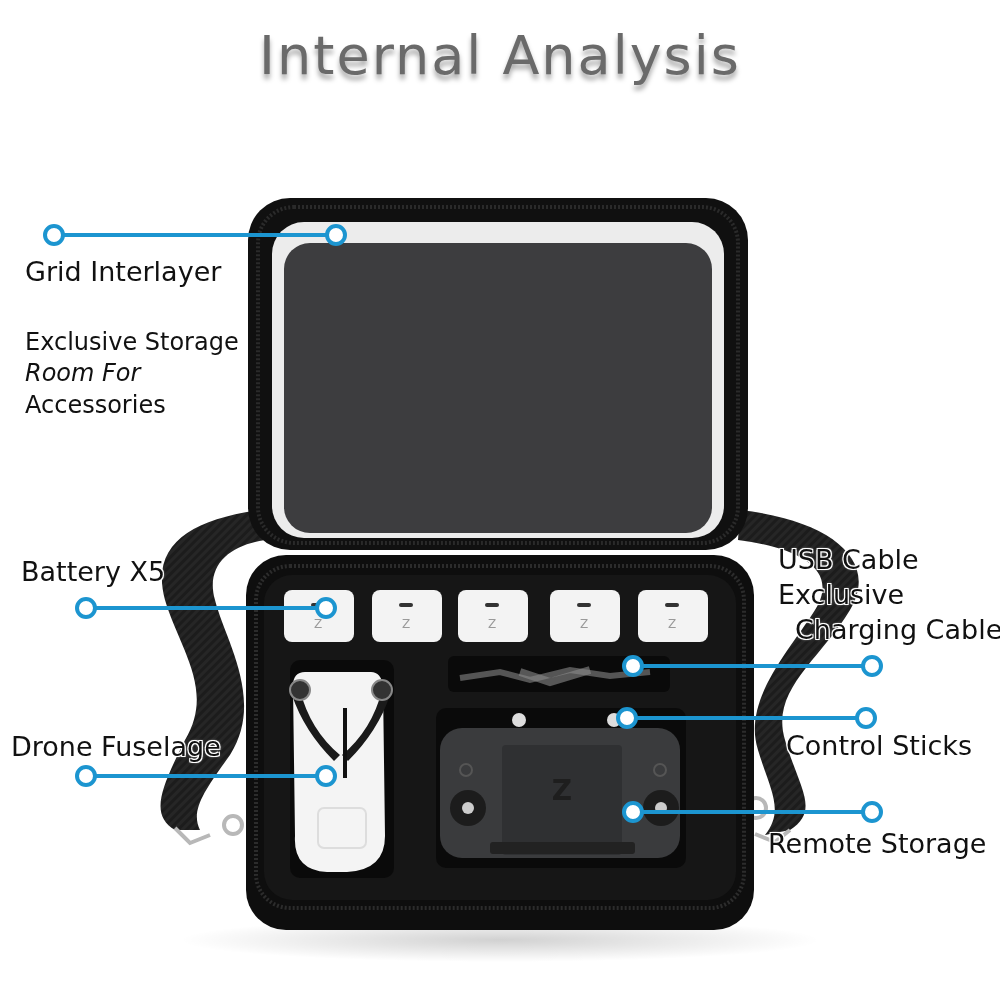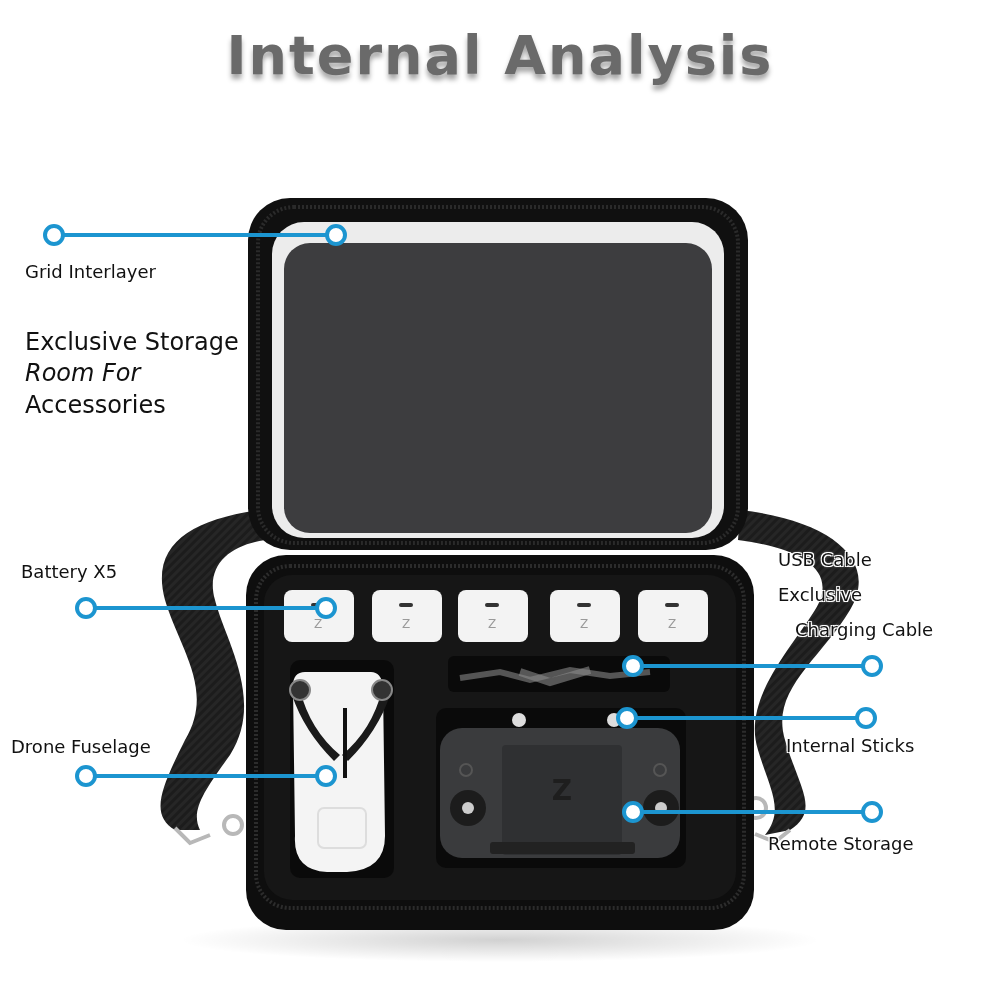--- a/index.html
+++ b/index.html
@@ -1,19 +1,19 @@
 <!DOCTYPE html>
 <html><head>
 <meta charset="utf-8">
 <style>
   html,body{margin:0;padding:0;}
   body{width:1000px;height:1000px;background:#ffffff;position:relative;overflow:hidden;font-family:"DejaVu Sans","Liberation Sans",sans-serif;}
-  .title{position:absolute;left:0;top:24px;width:1000px;text-align:center;font-size:54px;font-weight:bold;letter-spacing:2px;color:#6a6a6a;text-shadow:0 5px 5px rgba(0,0,0,0.35);}
+  .title{position:absolute;left:0;top:24px;width:1000px;text-align:center;font-size:54px;font-weight:normal;letter-spacing:2px;color:#6a6a6a;text-shadow:0 5px 5px rgba(0,0,0,0.35);}
   .scene{position:absolute;left:0;top:0;width:1000px;height:1000px;}
-  .label{position:absolute;color:#111;font-size:18px;line-height:32px;white-space:nowrap;}
+  .label{position:absolute;color:#111;font-size:27px;line-height:32px;white-space:nowrap;}
   .label.sub{font-size:24px;line-height:31px;margin-top:36px;}
   .label.outline{color:#111;text-shadow:-1px -1px 0 #fff,1px -1px 0 #fff,-1px 1px 0 #fff,1px 1px 0 #fff,0 0 3px #fff;}
   .callout-line{position:absolute;height:4px;background:#1c95d0;}
   .dot{position:absolute;width:14px;height:14px;border-radius:50%;border:4px solid #1c95d0;background:#fff;box-sizing:content-box;transform:translate(-11px,-11px);}
 </style>
 </head>
 <body>
 
 <div class="title">Internal Analysis</div>
 
@@ -151,14 +151,14 @@
 
 <div class="label outline" style="left:21px;top:556px;">Battery X5</div>
 <div class="label outline" style="left:11px;top:731px;">Drone Fuselage</div>
 
 <div>
   <div class="label outline" style="left:778px;top:544px;">USB Cable</div>
   <div class="label outline" style="left:778px;top:579px;">Exclusive</div>
   <div class="label outline" style="left:795px;top:614px;">Charging Cable</div>
 </div>
 
-<div class="label outline" style="left:786px;top:730px;">Internal Sticks</div>
+<div class="label outline" style="left:786px;top:730px;">Control Sticks</div>
 <div class="label outline" style="left:768px;top:828px;">Remote Storage</div>
 
 </body></html>

